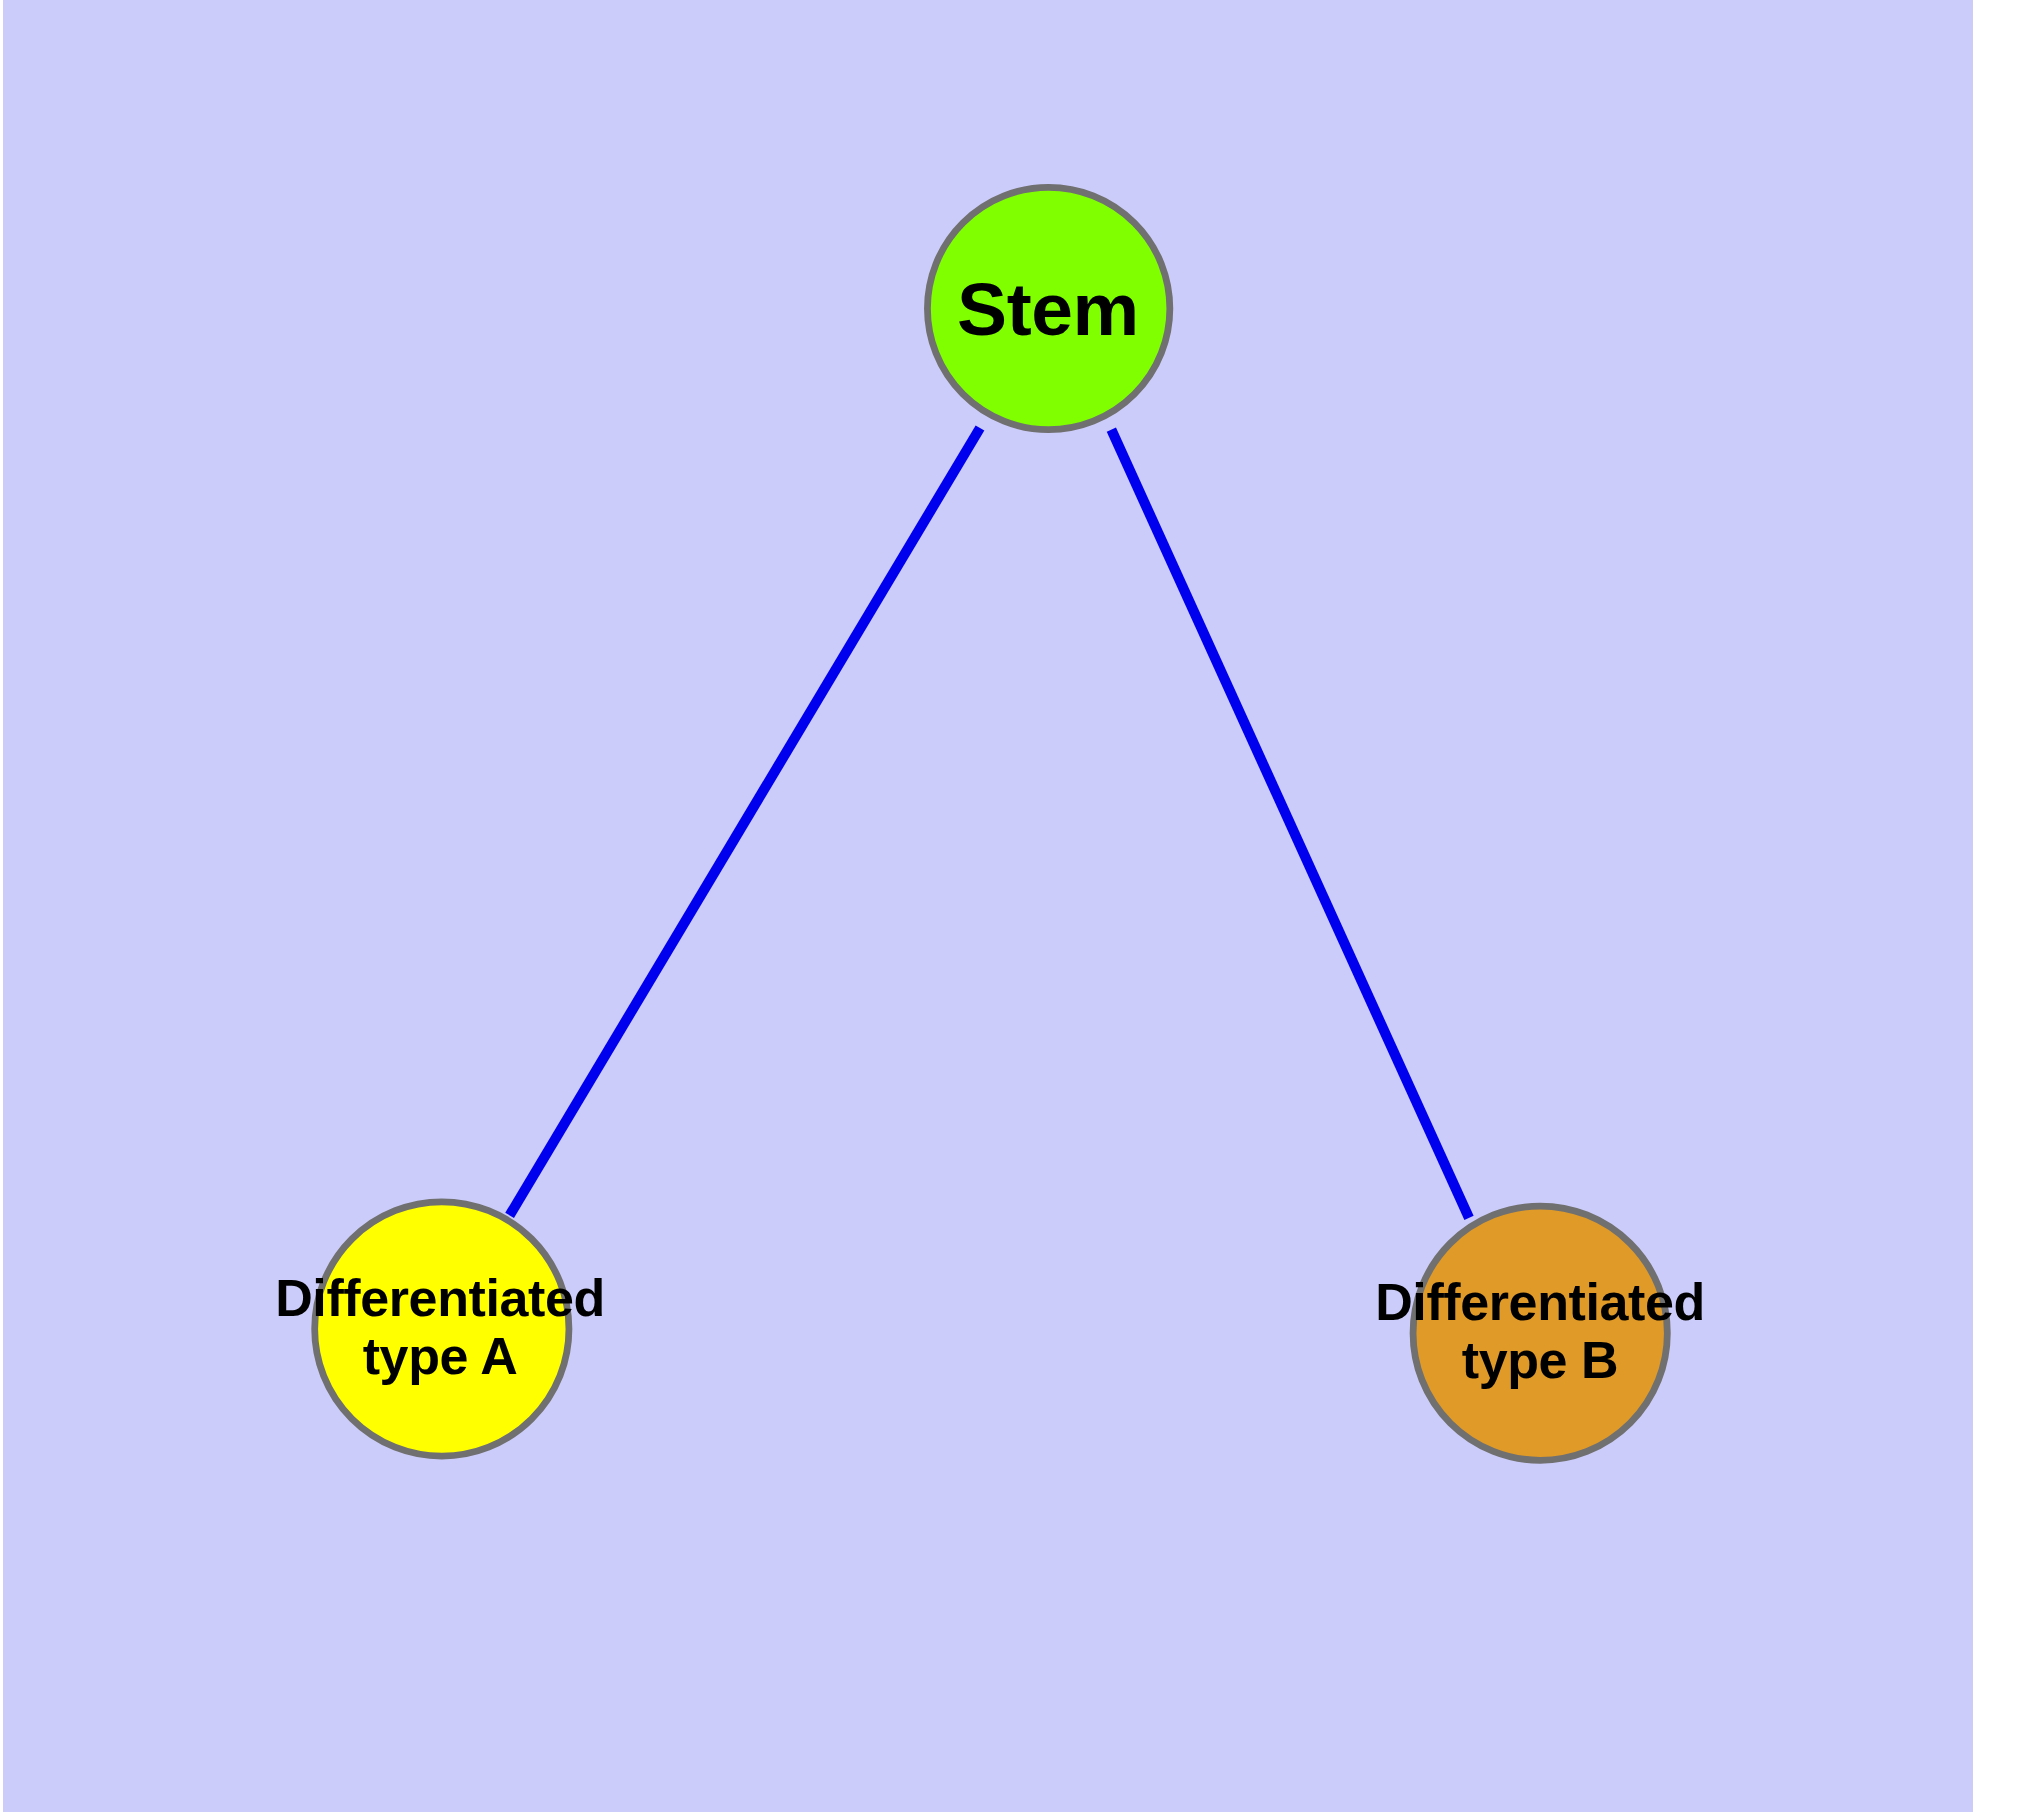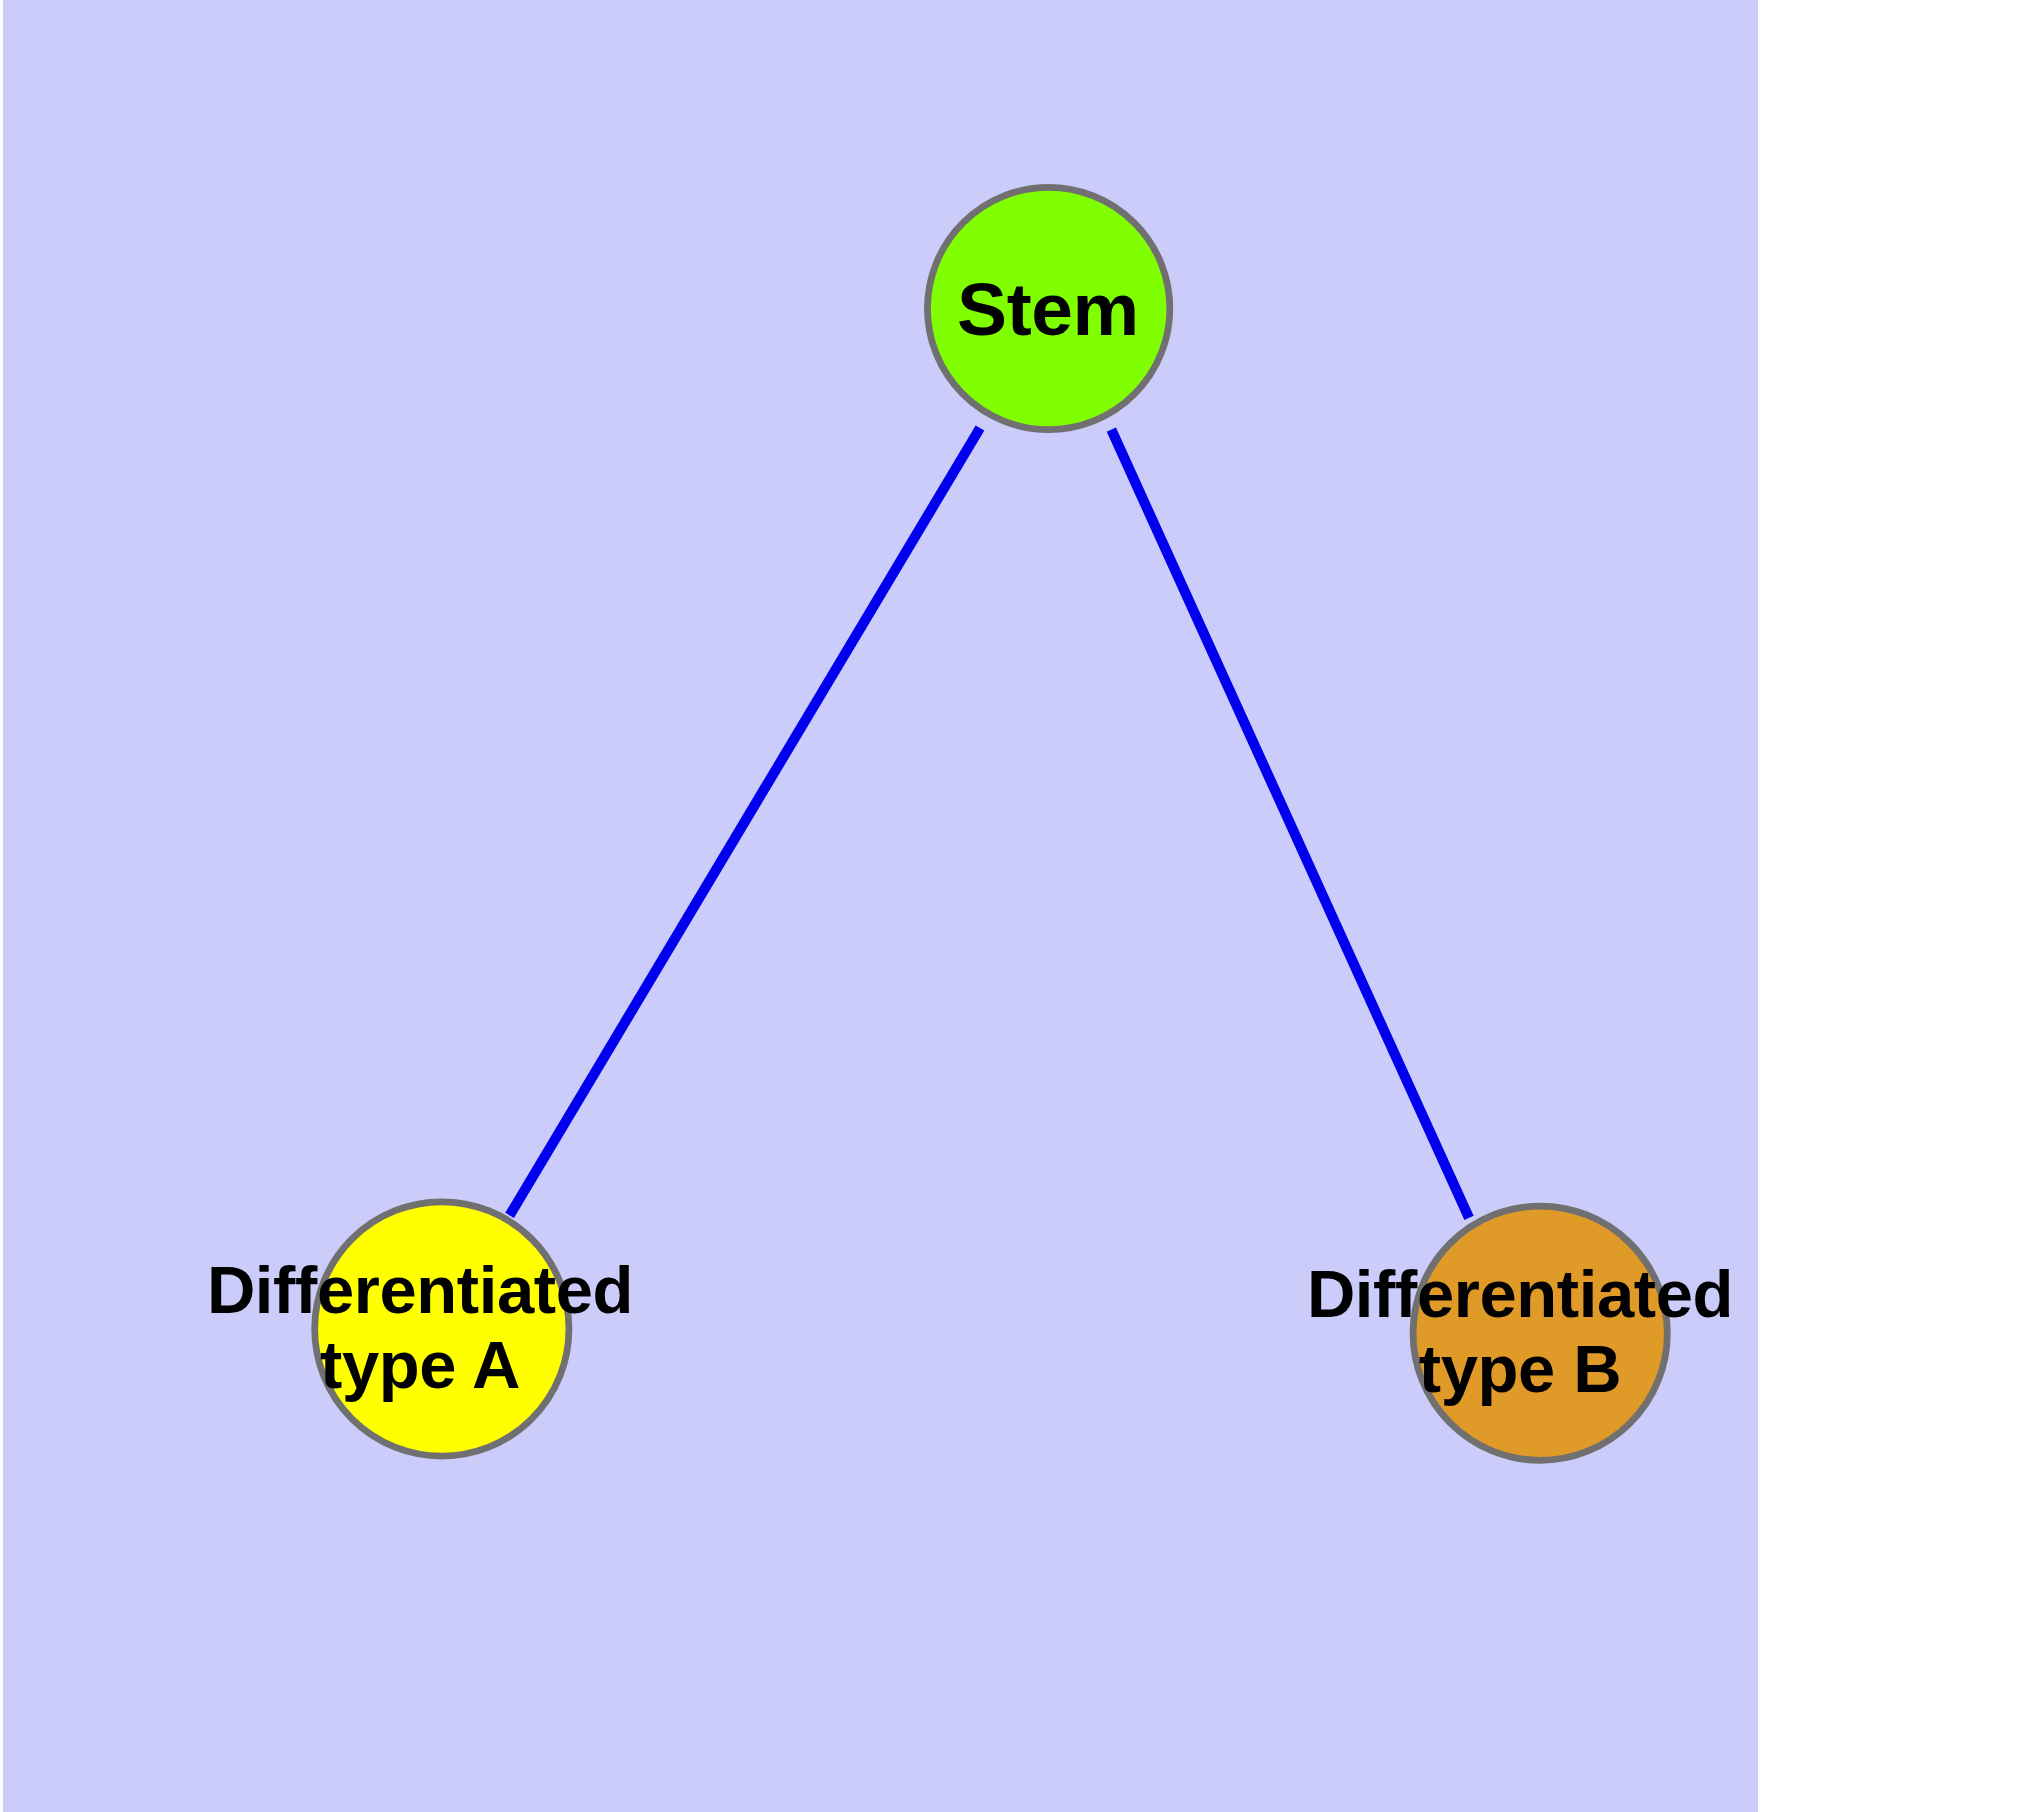--- a/index.html
+++ b/index.html
@@ -38,27 +38,28 @@
     white-space: pre;
     line-height: 1.12;
     letter-spacing: -0.4px;
     pointer-events: none;
     transform: translate(-50%, -50%);
   }
   #label-stem {
     font-size: 75px;
   }
   #label-a, #label-b {
-    font-size: 67px;
+    font-size: 52px;
+    margin-left: 20px;
   }
 </style>
 </head>
 <body>
 
-<div id="canvas" style="width: 1758px; height: 1812px; background: rgb(255, 255, 255);">
+<div id="canvas" style="width: 1973px; height: 1812px; background: rgb(255, 255, 255);">
 
   <div id="plot-bg" style="background: rgb(204, 204, 250); width: 2017px; height: 1812px;"></div>
 
   <svg id="graph-svg" viewBox="0 0 2384 2138">
     <g id="edge-layer">
         <line x1="1156" y1="505" x2="601" y2="1434" stroke="#0000ee" stroke-width="12" stroke-linecap="butt"></line>
         <line x1="1311" y1="507" x2="1733" y2="1437" stroke="#0000ee" stroke-width="12" stroke-linecap="butt"></line>
       </g>
     <g id="node-layer">
         <circle cx="1237" cy="364" r="143" fill="#7fff00" stroke="#707070" stroke-width="8"></circle>

